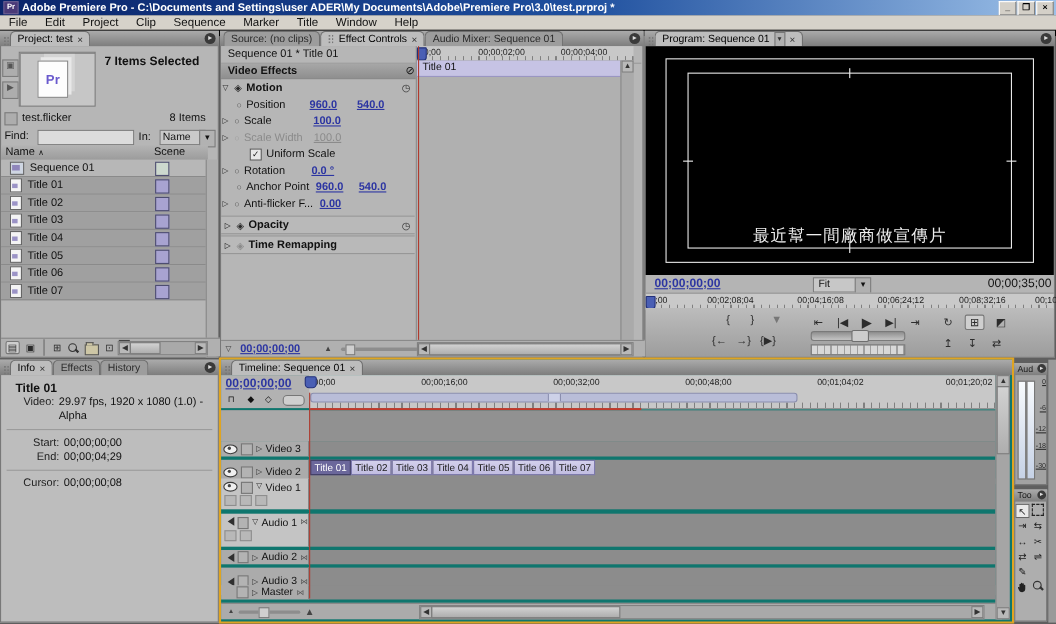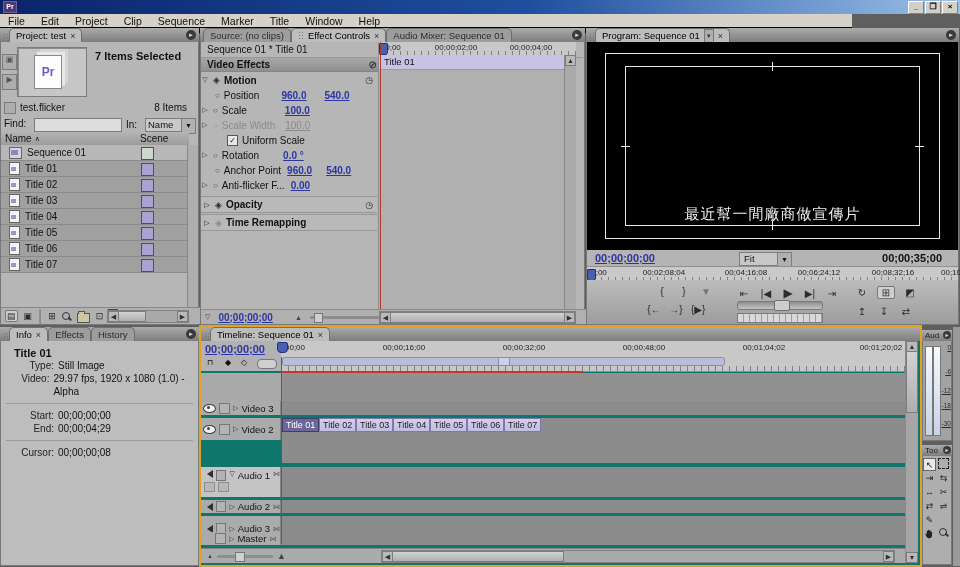--- a/index.html
+++ b/index.html
@@ -8,21 +8,21 @@
   .abs{position:absolute}
   
   #titlebar{position:absolute;left:0;top:0;width:960px;height:14px;
     background:linear-gradient(90deg,#0a246a,#1e4f9e 55%,#9cc0e8);
     display:flex;align-items:center;color:#fff;font-size:10px;font-weight:bold}
   #appicon{width:12px;height:10px;background:#4a3a78;color:#fff;font-size:7px;font-weight:bold;
     text-align:center;line-height:10px;margin:0 3px;border:1px solid #fff3}
   #winbtns{margin-left:auto;display:flex;gap:1px;padding-right:2px}
   .wbtn{width:14px;height:11px;background:#d4d0c8;border:1px solid #808080;border-top-color:#fff;border-left-color:#fff;
     color:#000;font-size:8px;font-weight:bold;text-align:center;line-height:10px}
-  #menubar{position:absolute;left:0;top:14px;width:852px;height:13px;background:#d6d2ca;
+  #menubar{position:absolute;left:0;top:14px;width:960px;height:13px;background:#d6d2ca;
     display:flex;align-items:center;font-size:10.5px;border-bottom:6px solid #000000}
   .mitem{padding:0 8px}
   
   .panel{position:absolute;background:#b6b6b6;box-shadow:inset 0 0 0 1px #787878}
   .tabstrip{height:14px;background:linear-gradient(#ababab,#7d7d7d);display:flex;align-items:flex-end;
     padding-left:3px;position:relative}
   .ptab{font-size:9.5px;height:13px;line-height:12px;padding:0 6px;background:#9d9d9d;color:#2b2b2b;
     border:1px solid #6f6f6f;border-bottom:none;border-radius:5px 5px 0 0;display:flex;gap:4px;align-items:center;white-space:nowrap}
   .ptab.active{background:#bdbdbd;color:#000}
   .tx{font-size:9px;color:#333}
@@ -153,20 +153,21 @@
   .toolgrid{display:grid;grid-template-columns:13px 13px;gap:1px;padding:2px 1px}
   .tool{width:13px;height:13px;text-align:center;line-height:13px;font-size:9px;color:#1c1c1c}
   .tool.active{background:#e9e9e9;border:1px solid #666;box-sizing:border-box}
   #rightstrip{position:absolute;left:953px;top:327px;width:7px;height:239px;background:#9a9a9a}
 </style>
 </head>
 <body>
 
 <div id="titlebar">
   <span id="appicon">Pr</span>
+  <span>Adobe Premiere Pro - C:\Documents and Settings\user ADER\My Documents\Adobe\Premiere Pro\3.0\test.prproj *</span>
   <span id="winbtns">
     <span class="wbtn">_</span>
     <span class="wbtn">❐</span>
     <span class="wbtn">×</span>
   </span>
 </div>
 
 <div id="menubar">
   <span class="mitem">File</span>
   <span class="mitem">Edit</span>
@@ -399,21 +400,21 @@
     <div class="tick" style="left:185px;top:20px;width:1px;height:9px"></div>
     <div class="tick" style="left:185px;bottom:20px;width:1px;height:9px"></div>
     <div class="tick" style="left:34px;top:104px;width:9px;height:1px"></div>
     <div class="tick" style="right:34px;top:104px;width:9px;height:1px"></div>
     <div id="overlaytext">最近幫一間廠商做宣傳片</div>
   </div>
   <div id="progtc">
     <span class="blue" style="margin-left:8px">00;00;00;00</span>
     <span id="fitbox">Fit</span>
     <span id="fitdd">▼</span>
-    <span style="margin-left:auto;margin-right:16px;font-weight:bold">00;00;35;00</span>
+    <span style="margin-left:auto;margin-right:2px;font-weight:normal">00;00;35;00</span>
   </div>
   <div id="progruler">
     <span class="rlab" style="left:12px">0;00</span>
     <span class="rlab" style="left:77px">00;02;08;04</span>
     <span class="rlab" style="left:159px">00;04;16;08</span>
     <span class="rlab" style="left:232px">00;06;24;12</span>
     <span class="rlab" style="left:306px">00;08;32;16</span>
     <span class="rlab" style="left:364px">00;10</span>
     <span class="rticks"></span>
     <span style="position:absolute;left:0;top:2px;width:7px;height:10px;background:#4a5fb4;border:1px solid #22307a;border-radius:1px 1px 3px 3px"></span>
@@ -465,24 +466,20 @@
     <div class="ptab">
       <span>Effects</span>
     </div>
     <div class="ptab">
       <span>History</span>
     </div>
     <span class="pmenu">▸</span>
   </div>
   <div style="padding:6px 0 0 14px;font-size:11px;font-weight:bold">Title 01</div>
   <div class="irow">
-      <span class="ilabel">Type:</span>
-      <span>Still Image</span>
-    </div>
-  <div class="irow">
       <span class="ilabel">Video:</span>
       <span>29.97 fps, 1920 x 1080 (1.0) - Alpha</span>
     </div>
   <div class="idiv"></div>
   <div class="irow">
       <span class="ilabel">Start:</span>
       <span>00;00;00;00</span>
     </div>
   <div class="irow">
       <span class="ilabel">End:</span>
@@ -546,20 +543,31 @@
       <span class="clip" style="left:38px">Title 02</span>
       <span class="clip" style="left:75px">Title 03</span>
       <span class="clip" style="left:112px">Title 04</span>
       <span class="clip" style="left:149px">Title 05</span>
       <span class="clip" style="left:186px">Title 06</span>
       <span class="clip" style="left:223px">Title 07</span>
     </div>
   </div>
 
   <div class="trk" style="top:108px;height:28px">
+    <div class="thead exp" style="align-items:flex-start;padding-top:3px">
+      <span class="eye"></span>
+      <span class="lockbox"></span>
+      <span class="tw">▽</span>
+      <span class="tname">Video 1</span>
+      <span class="subicons">
+          <span class="sicon"></span>
+          <span class="sicon"></span>
+          <span class="sicon"></span>
+        </span>
+    </div>
     <div class="tlane"></div>
   </div>
 
   <div class="trk" style="top:140px;height:30px">
     <div class="thead exp" style="align-items:flex-start;padding-top:3px">
       <span class="spk"></span>
       <span class="lockbox"></span>
       <span class="tw">▽</span>
       <span class="tname">Audio 1</span>
       <span style="font-size:7px;color:#555">⋈</span>

